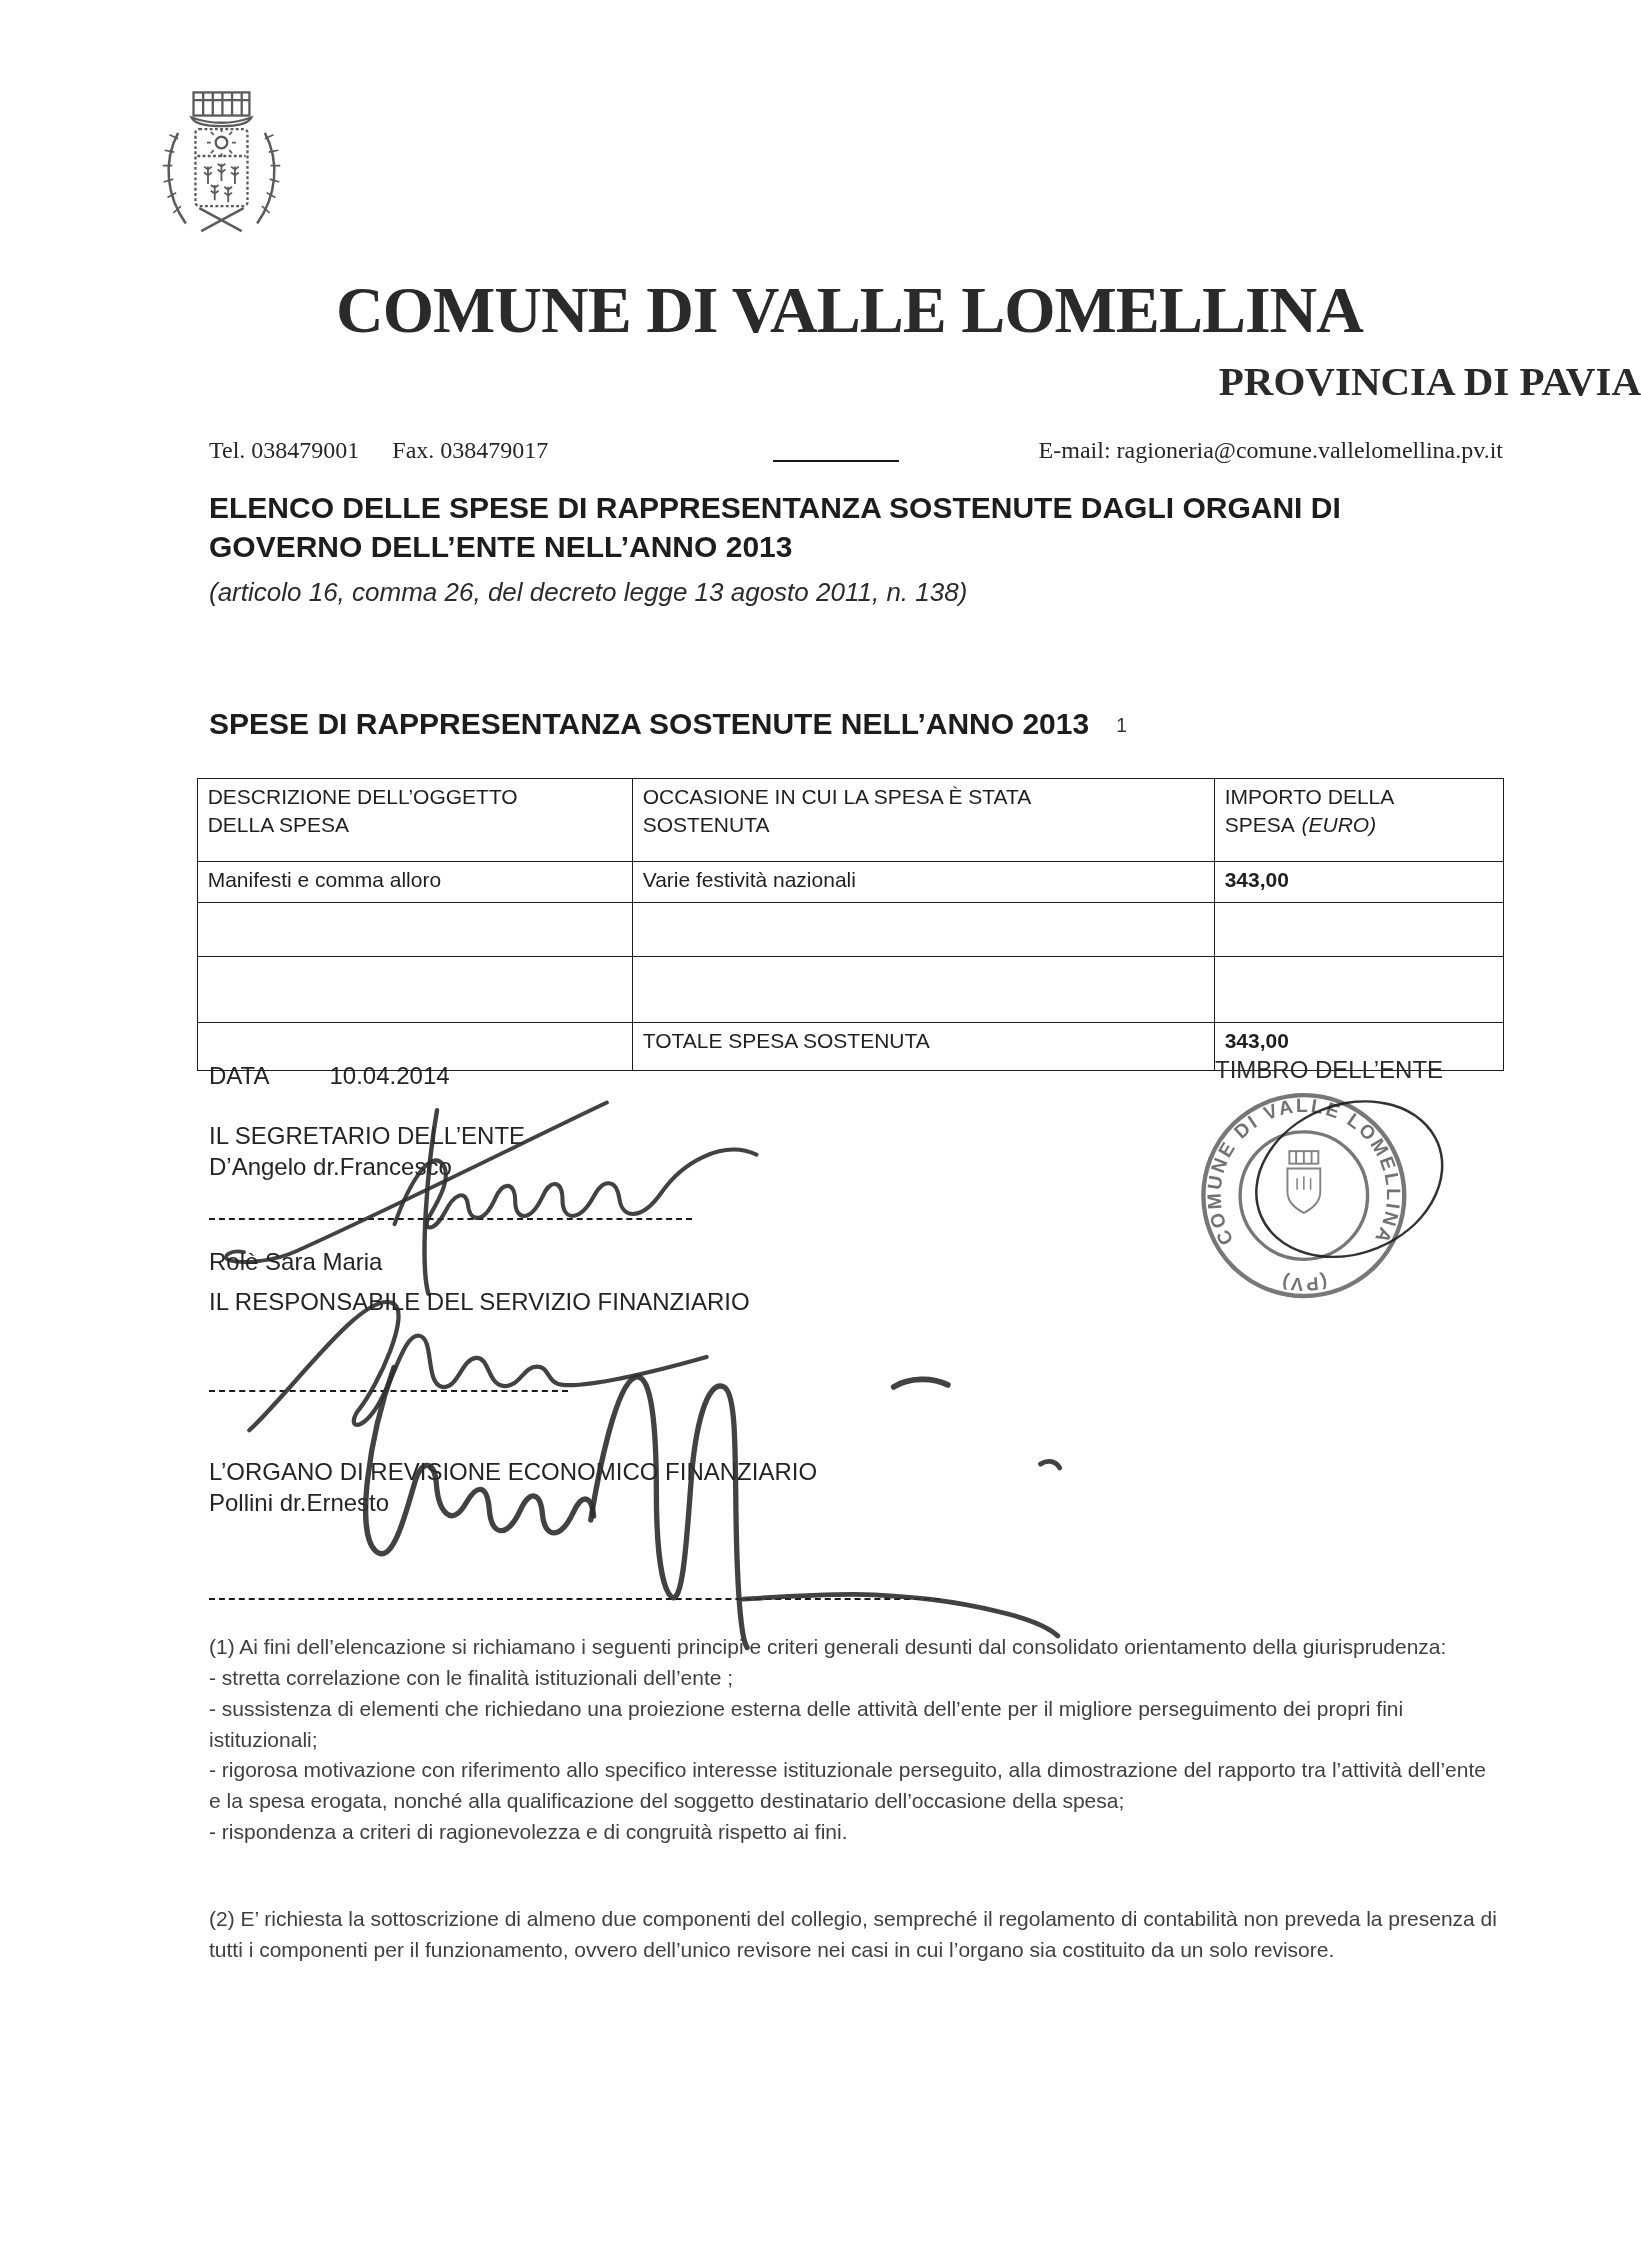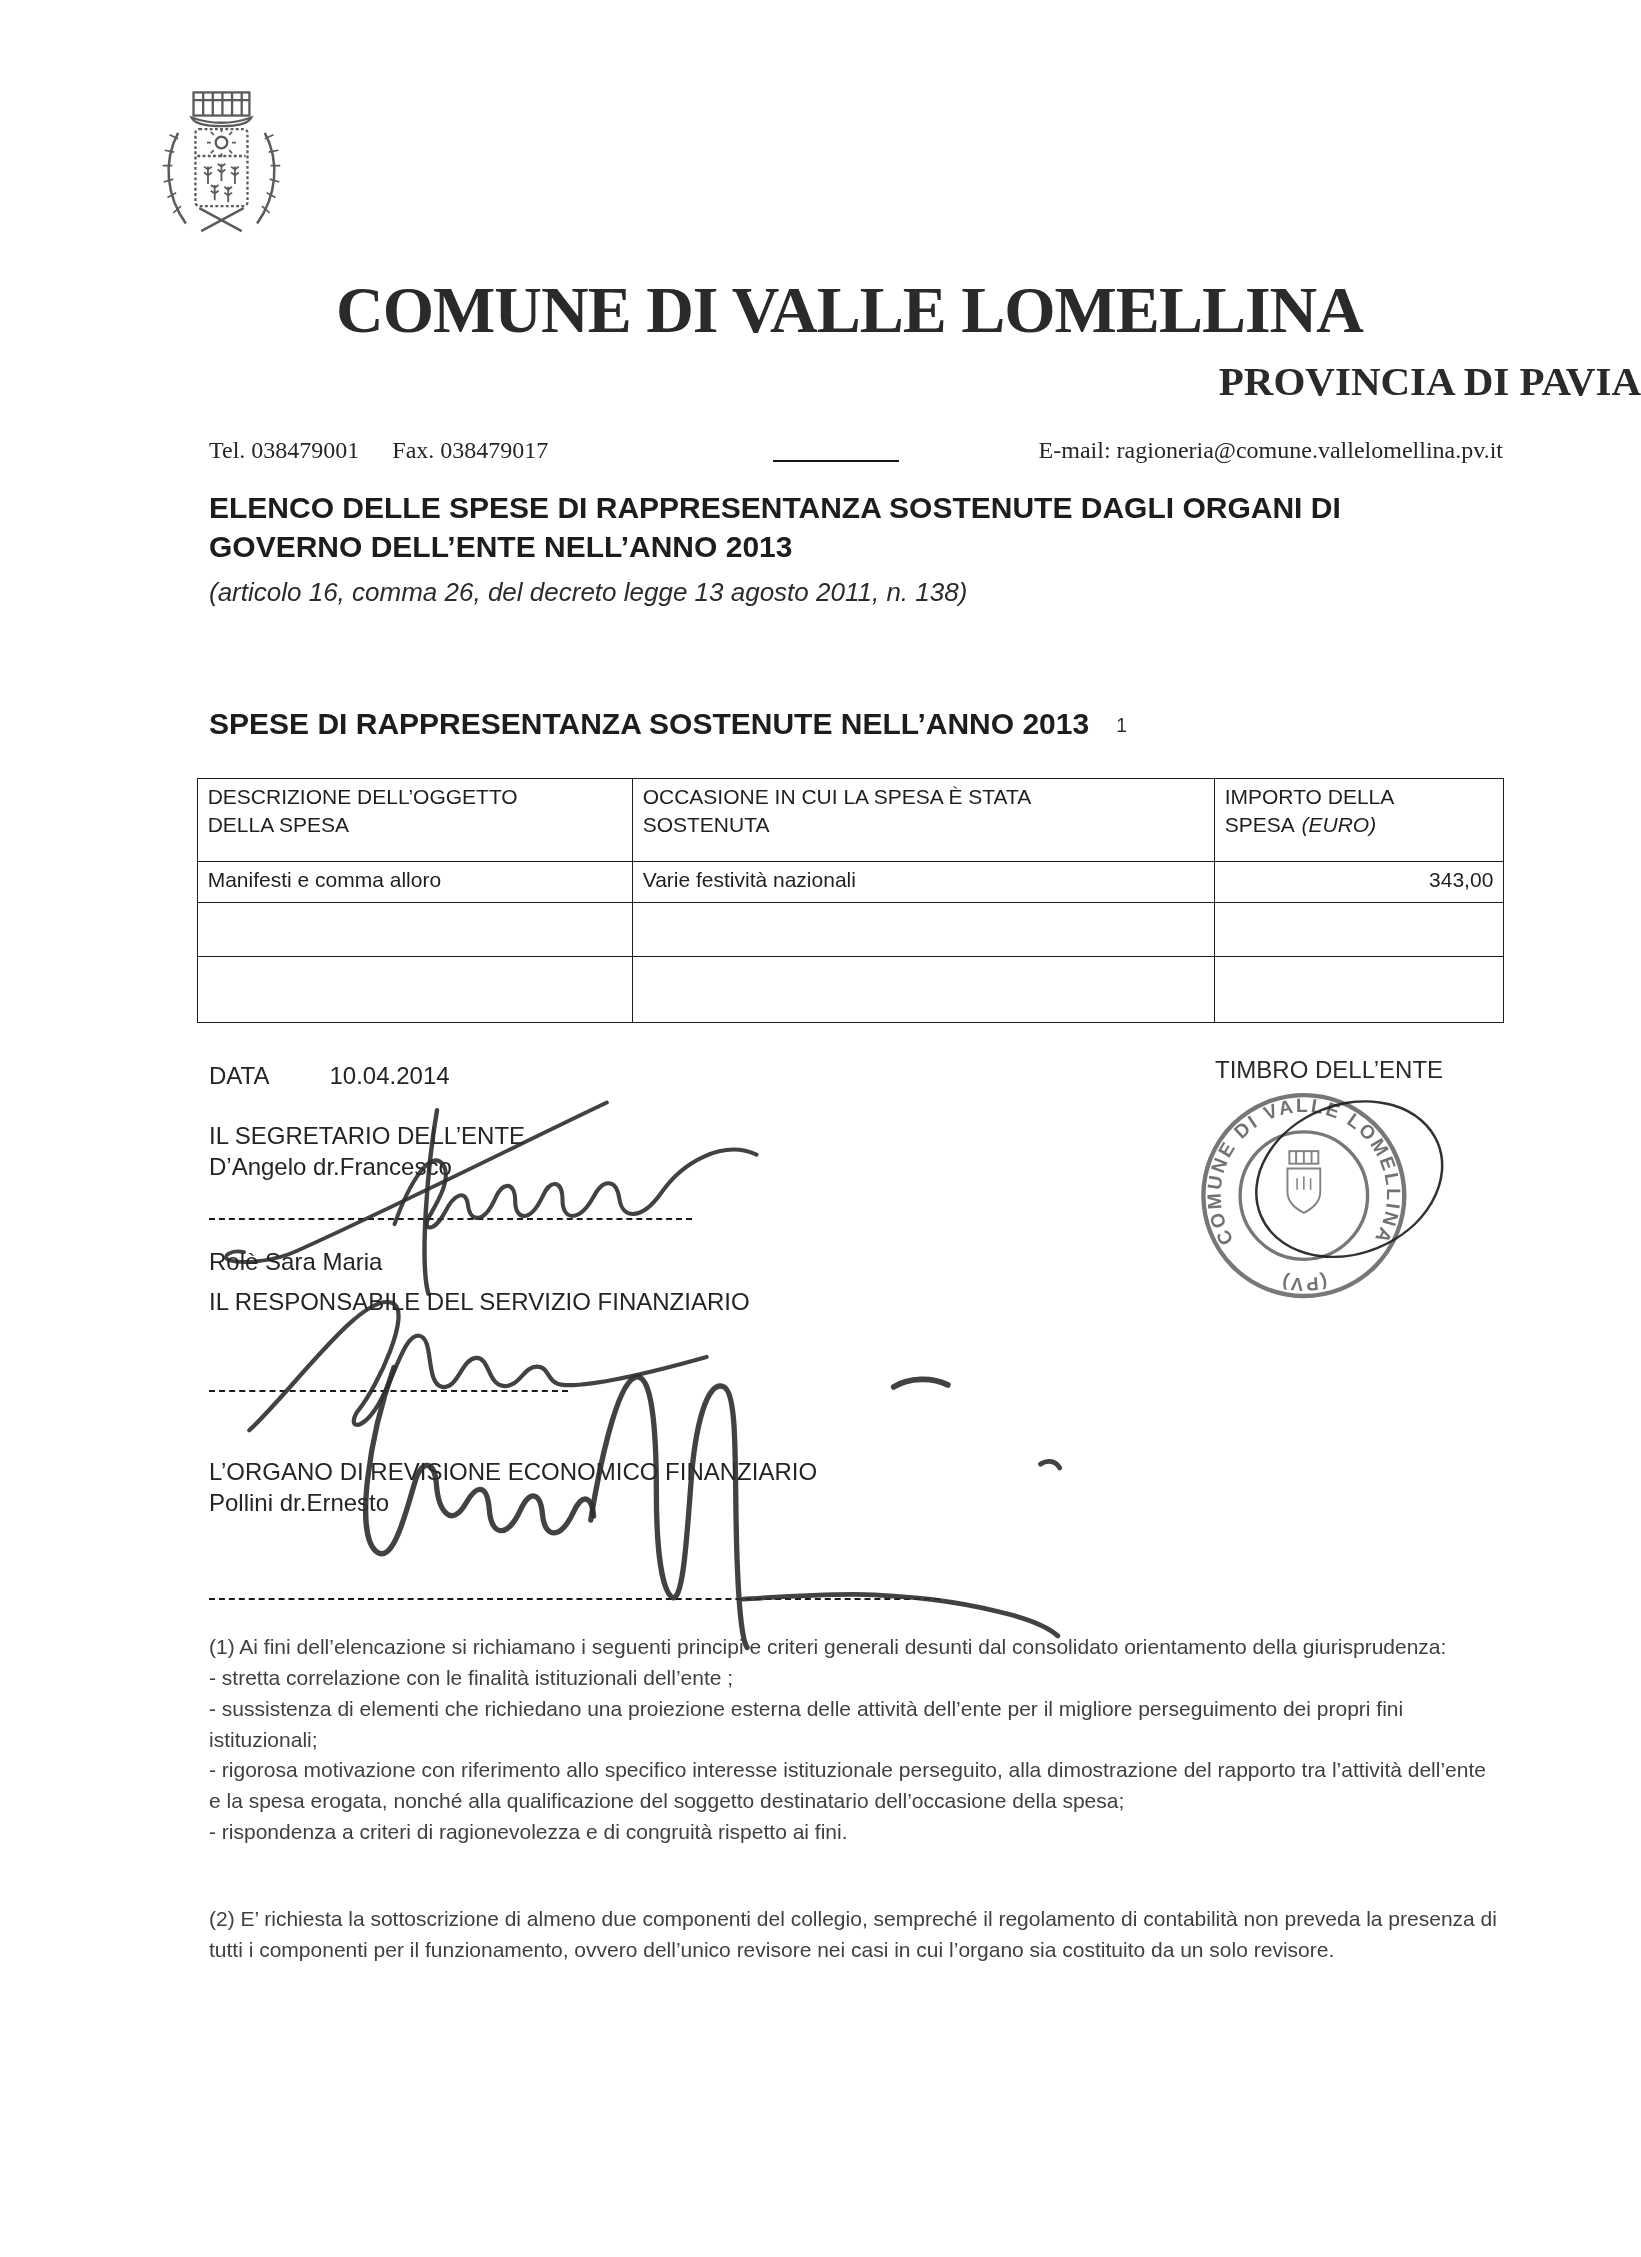--- a/index.html
+++ b/index.html
@@ -52,21 +52,21 @@
     padding:3.9px 9.7px; vertical-align:top; line-height:1.32;
   }
   table.expense .c1 { width:435px; }
   table.expense .c2 { width:582px; }
   table.expense .c3 { width:289px; }
   tr.hdr  td { height:83px; }
   tr.r1   td { height:41px; }
   tr.r2   td { height:54px; }
   tr.r3   td { height:66px; }
   tr.tot  td { height:48px; }
-  td.amount { text-align:right; padding-right:13.5px; }
+  td.amount { padding-right:13.5px;font-weight:bold; }
   .hline { display:block; }
   .euro-italic { font-style:italic; margin-left:6.8px; }
 
   
   .plain  { font-size:24px; color:#242424; }
   .dataline { left:209px; top:1062px; }
   .dataval  { display:inline-block; margin-left:60px; }
   .timbro   { left:1215px; top:1056px; font-size:24px; color:#2a2a2a; }
   .role-sec  { left:209px; top:1122px; }
   .name-sec  { left:209px; top:1153px; }
@@ -158,20 +158,25 @@
     <tr class="r2">
       <td class="c1"></td>
       <td class="c2"></td>
       <td class="c3 amount"></td>
     </tr>
     <tr class="r3">
       <td class="c1"></td>
       <td class="c2"></td>
       <td class="c3 amount"></td>
     </tr>
+    <tr class="tot">
+      <td class="c1"></td>
+      <td class="c2">TOTALE SPESA SOSTENUTA</td>
+      <td class="c3 amount">343,00</td>
+    </tr>
   </tbody>
     </table>
 
   <div class="abs plain dataline"><span>DATA</span><span class="dataval">10.04.2014</span></div>
   <div class="abs timbro">TIMBRO DELL’ENTE</div>
 
   <svg class="abs stamp" style="left:1183px; top:1070px;" width="290" height="255" viewBox="0 0 300 264">
     <g fill="none" stroke="#606060" opacity="0.85">
       <circle cx="125" cy="130" r="104" stroke-width="4.5"></circle>
       <circle cx="125" cy="130" r="66" stroke-width="3.5"></circle>

